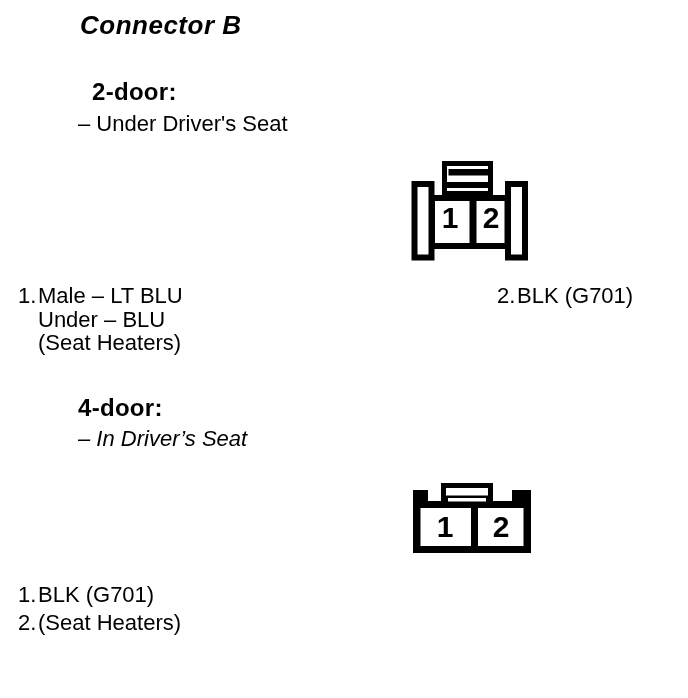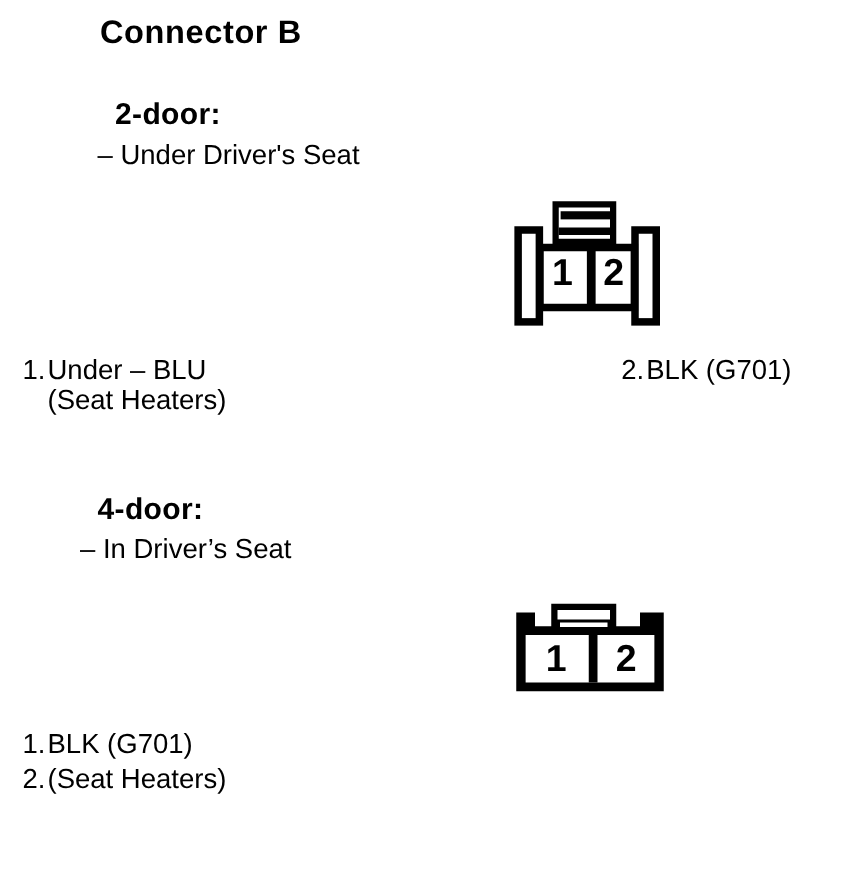--- a/index.html
+++ b/index.html
@@ -9,20 +9,21 @@
     position: relative;
     font-family: "Liberation Sans", sans-serif;
     color: #000;
     overflow: hidden;
   }
   .abs { position: absolute; }
   .page-title {
     font-size: 26px;
     font-weight: bold;
     letter-spacing: 0.5px;
+    font-style: italic;
   }
   .section-heading {
     font-size: 24px;
     font-weight: bold;
     letter-spacing: 0.3px;
   }
   .location-line {
     font-size: 22px;
   }
   .pin-label {
@@ -67,35 +68,36 @@
 
   <rect x="432" y="198" width="75.5" height="48" fill="#fff" stroke="#000" stroke-width="6"></rect>
   <rect x="469.5" y="197" width="7" height="50" fill="#000"></rect>
   <text x="450" y="228">1</text>
   <text x="491" y="228">2</text>
 </svg>
 
 <div class="abs pin-label lh-top" style="left:18px; top:284px;">
   <span class="num">1.</span>
   <span class="lines">
+    <span>Male – LT BLU</span>
     <span>Under – BLU</span>
     <span>(Seat Heaters)</span>
   </span>
 </div>
 
 <div class="abs pin-label lh-top" style="left:497px; top:284px;">
   <span class="num">2.</span>
   <span class="lines">
     <span>BLK (G701)</span>
   </span>
 </div>
 
 <div class="abs section-heading" style="left:78px; top:394px;">4-door:</div>
 
-<div class="abs location-line" style="left:64px; top:426px;">– In Driver’s Seat</div>
+<div class="abs location-line" style="left:78px; top:426px;font-style:italic;">– In Driver’s Seat</div>
 
 <svg class="abs" style="left:408px; top:477px;" width="128" height="80" viewBox="408 477 128 80">
   <path fill="#000" fill-rule="evenodd" d="M413,490 H428 V501 H441 V483 H493 V501 H512 V490 H531 V553 H413 Z
            M420.5,508 H523.5 V546 H420.5 Z
            M446,488 H488 V495.5 H446 Z
            M448,498 H486 V501.5 H448 Z"></path>
   <rect x="471" y="508" width="7" height="38" fill="#000"></rect>
   <text x="445" y="537">1</text>
   <text x="501" y="537">2</text>
 </svg>

